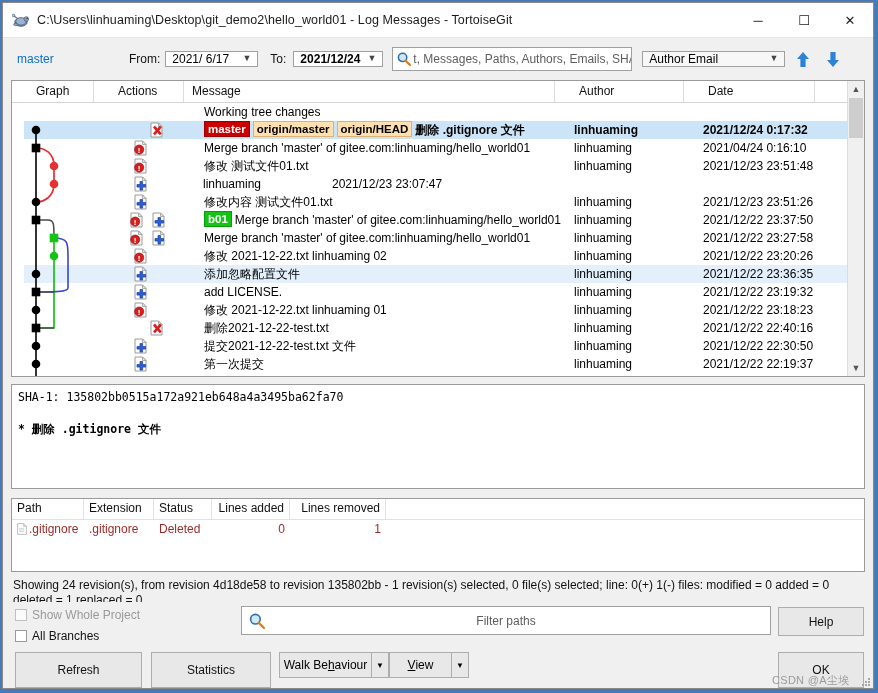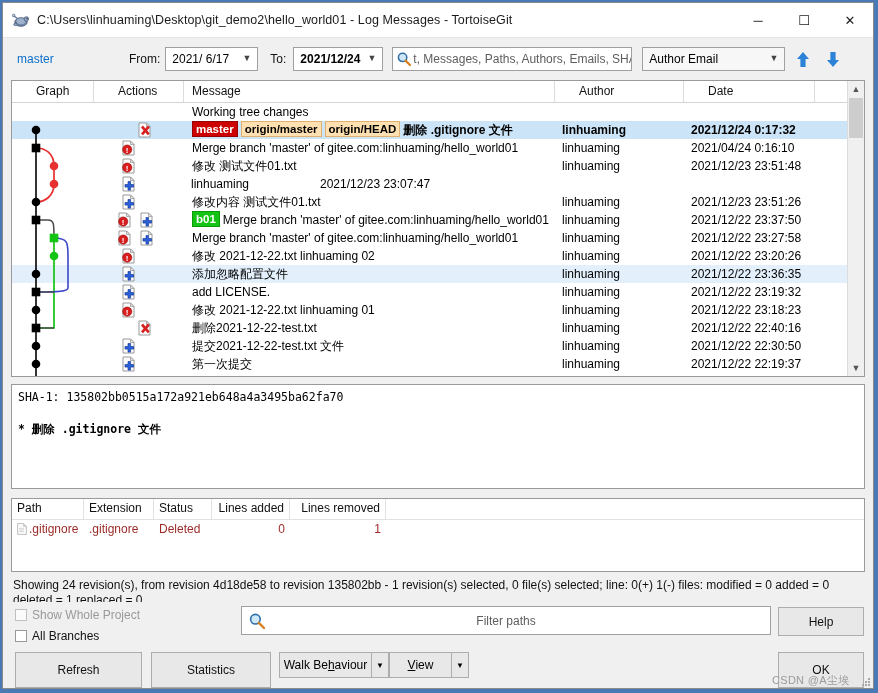--- a/index.html
+++ b/index.html
@@ -24,21 +24,21 @@
   .winbtn{width:46px;height:34px;display:flex;align-items:center;justify-content:center;
     font-size:13px;color:#222;}
   
   #toolbar{
     height:42px;min-height:42px;background:#f0f0f0;display:flex;align-items:center;
     padding:0 8px;box-sizing:border-box;position:relative;
   }
   #branch-link{color:#0b6ec9;font-size:12px;margin-left:6px;width:112px;}
   .lbl{font-size:12px;color:#111;margin-right:5px;}
   .combo{
-    height:24px;background:#fff;border:1px solid #a0a0a0;box-sizing:border-box;
+    height:16px;background:#fff;border:1px solid #a0a0a0;box-sizing:border-box;
     display:flex;align-items:center;position:relative;font-size:12px;color:#000;
   }
   .combo .val{padding-left:6px;white-space:nowrap;}
   .combo .arrow{position:absolute;right:6px;top:50%;transform:translateY(-60%);
     font-size:9px;color:#444;}
   #fromCombo{width:93px;}
   #toCombo{width:90px;margin-left:2px;font-weight:bold;}
   #searchbox{
     height:24px;width:240px;margin-left:9px;background:#fff;border:1px solid #a0a0a0;
     box-sizing:border-box;display:flex;align-items:center;overflow:hidden;position:relative;
@@ -58,21 +58,21 @@
   }
   #loghead{
     height:21px;min-height:21px;background:#fff;border-bottom:1px solid #d4d4d4;
     display:flex;font-size:12px;color:#111;position:relative;
   }
   #loghead .hc{
     border-right:1px solid #dcdcdc;box-sizing:border-box;padding:3px 0 0 24px;
     height:21px;overflow:hidden;white-space:nowrap;
   }
   #rowsclip{flex:1;position:relative;overflow:hidden;}
-  #rows{position:absolute;left:0;top:0;right:0;}
+  #rows{position:absolute;left:0;top:0;right:0;padding-left:12px;}
   .row{height:18px;display:flex;position:relative;font-size:12px;white-space:nowrap;}
   .row.sel{background:#cce4f7;}
   .row.hl{background:#e3f0fb;}
   .cell{box-sizing:border-box;overflow:hidden;height:18px;line-height:18px;}
   .c-graph{width:82px;}
   .c-act{width:90px;position:relative;}
   .c-msg{width:371px;padding-left:8px;}
   .c-auth{width:129px;padding-left:7px;}
   .c-date{width:131px;padding-left:7px;}
   .row.sel .c-msg,.row.sel .c-auth,.row.sel .c-date{font-weight:bold;}

